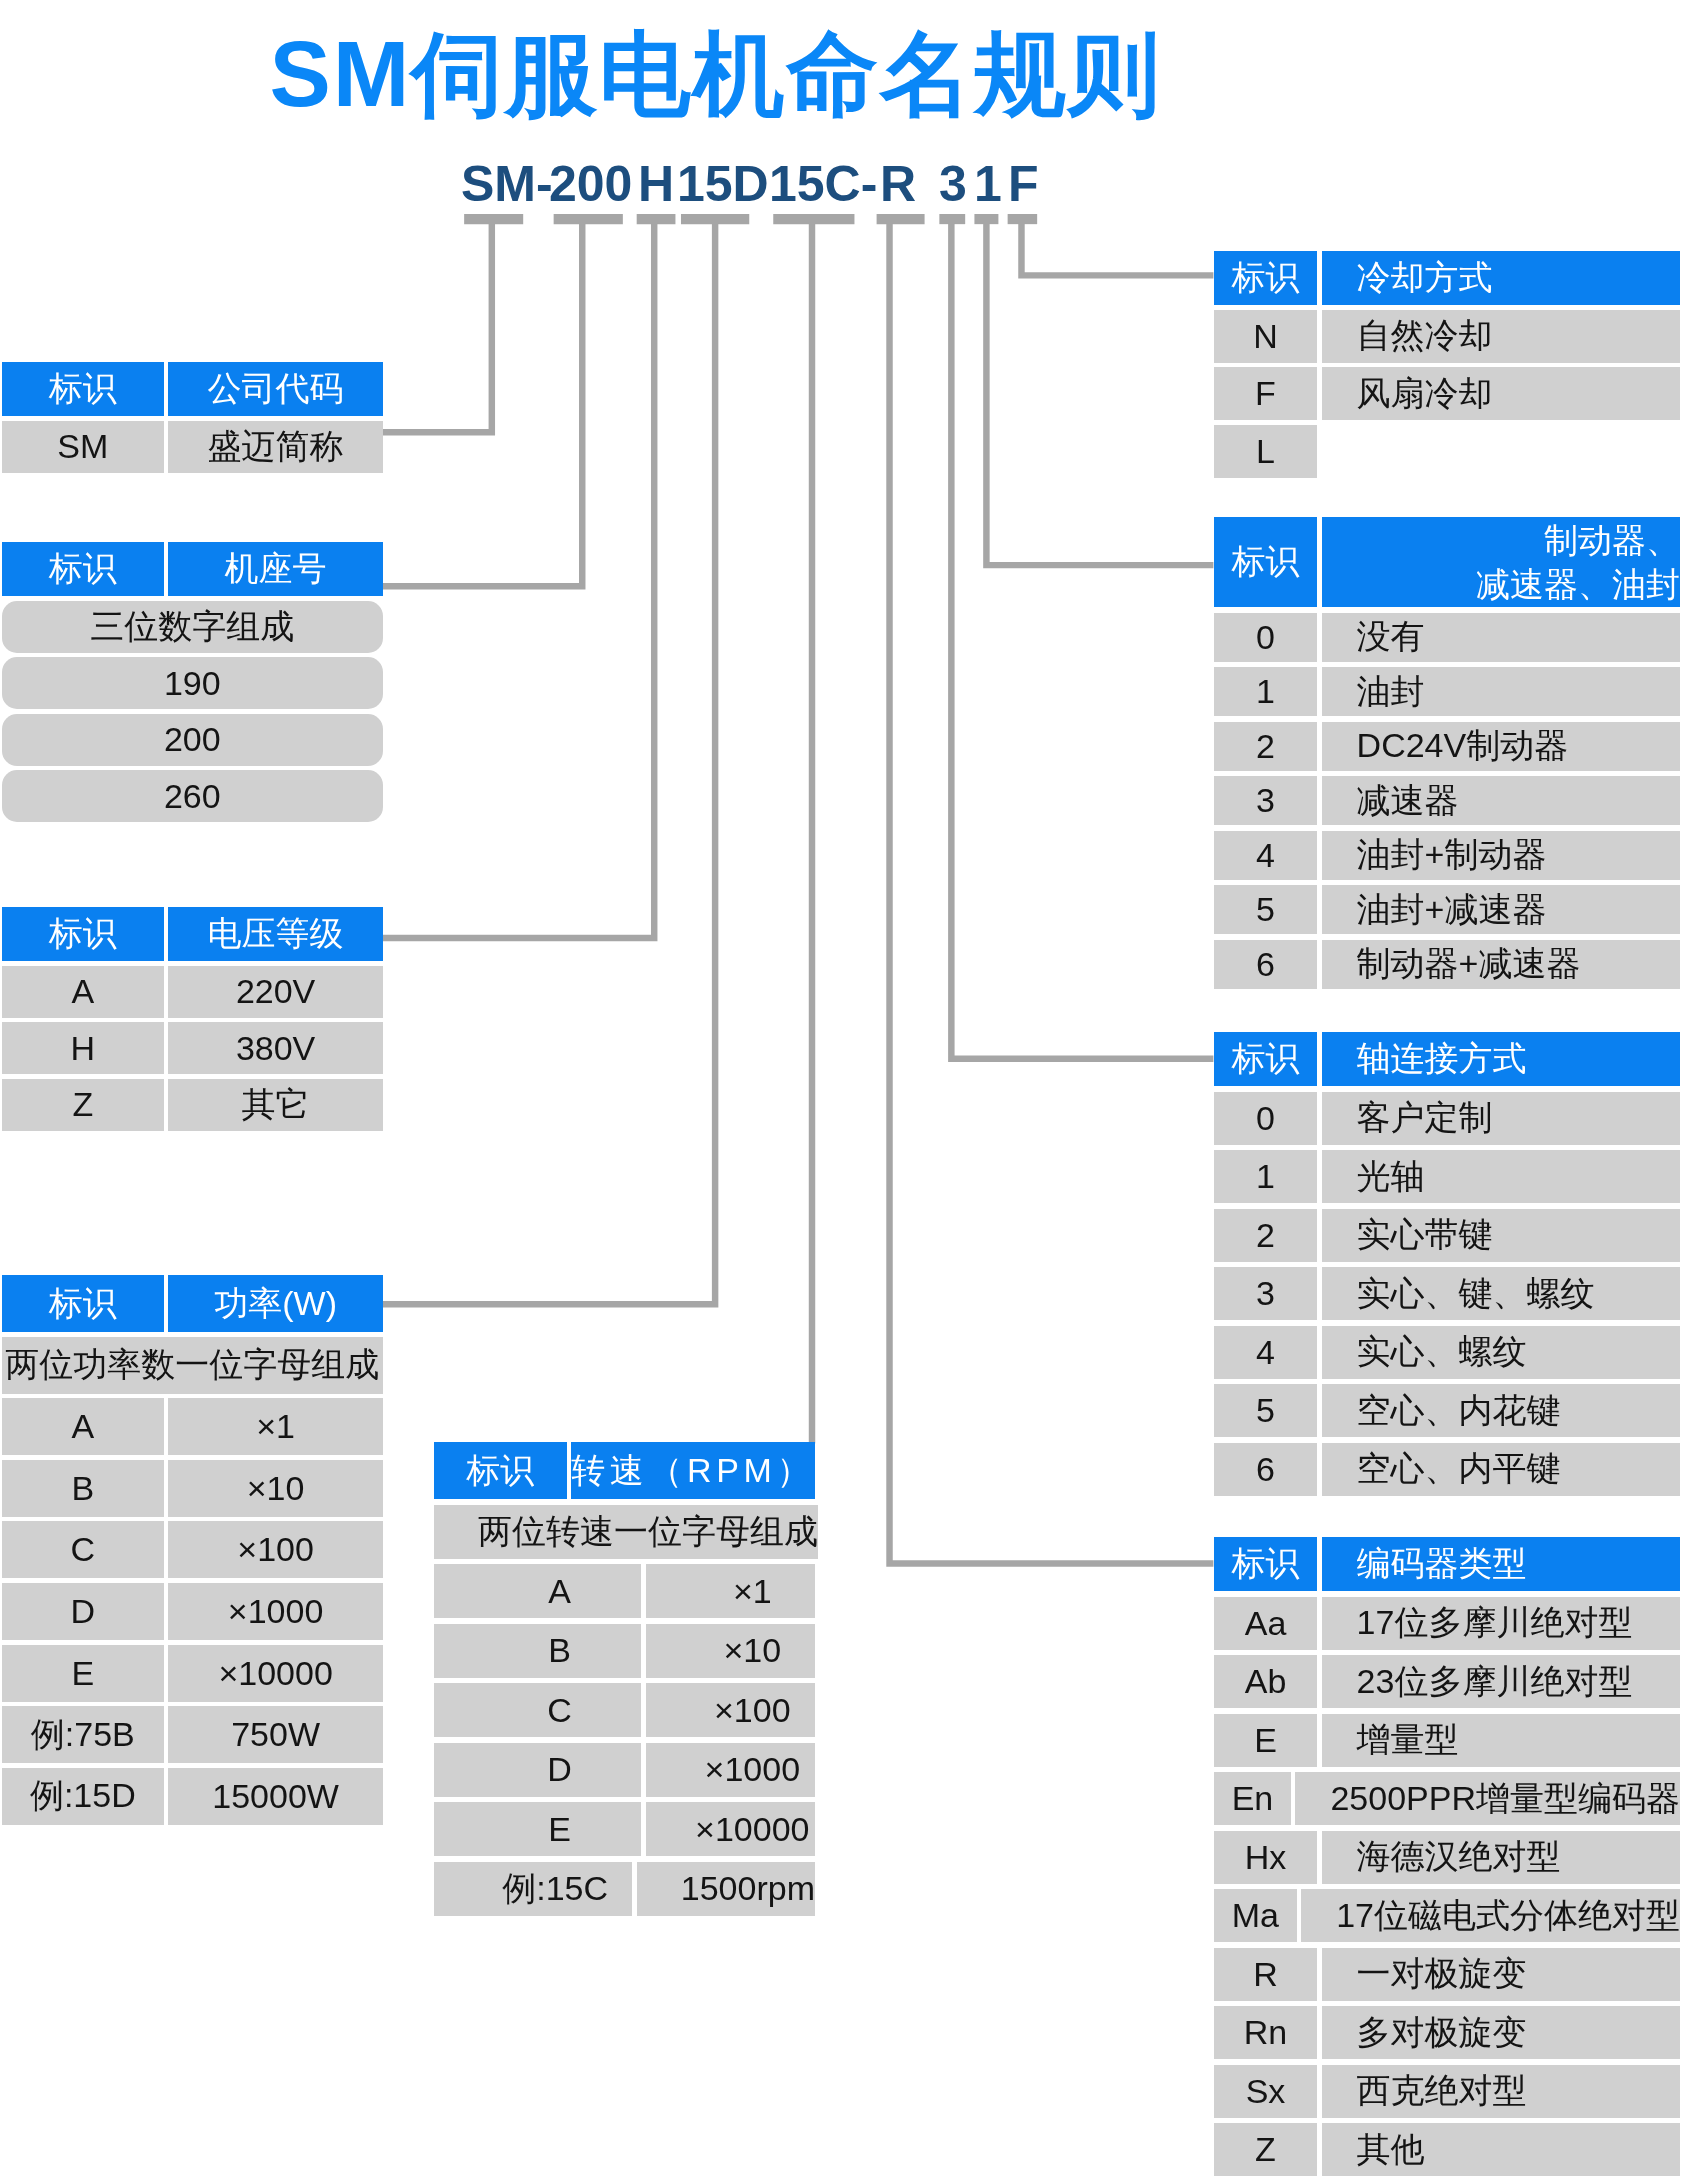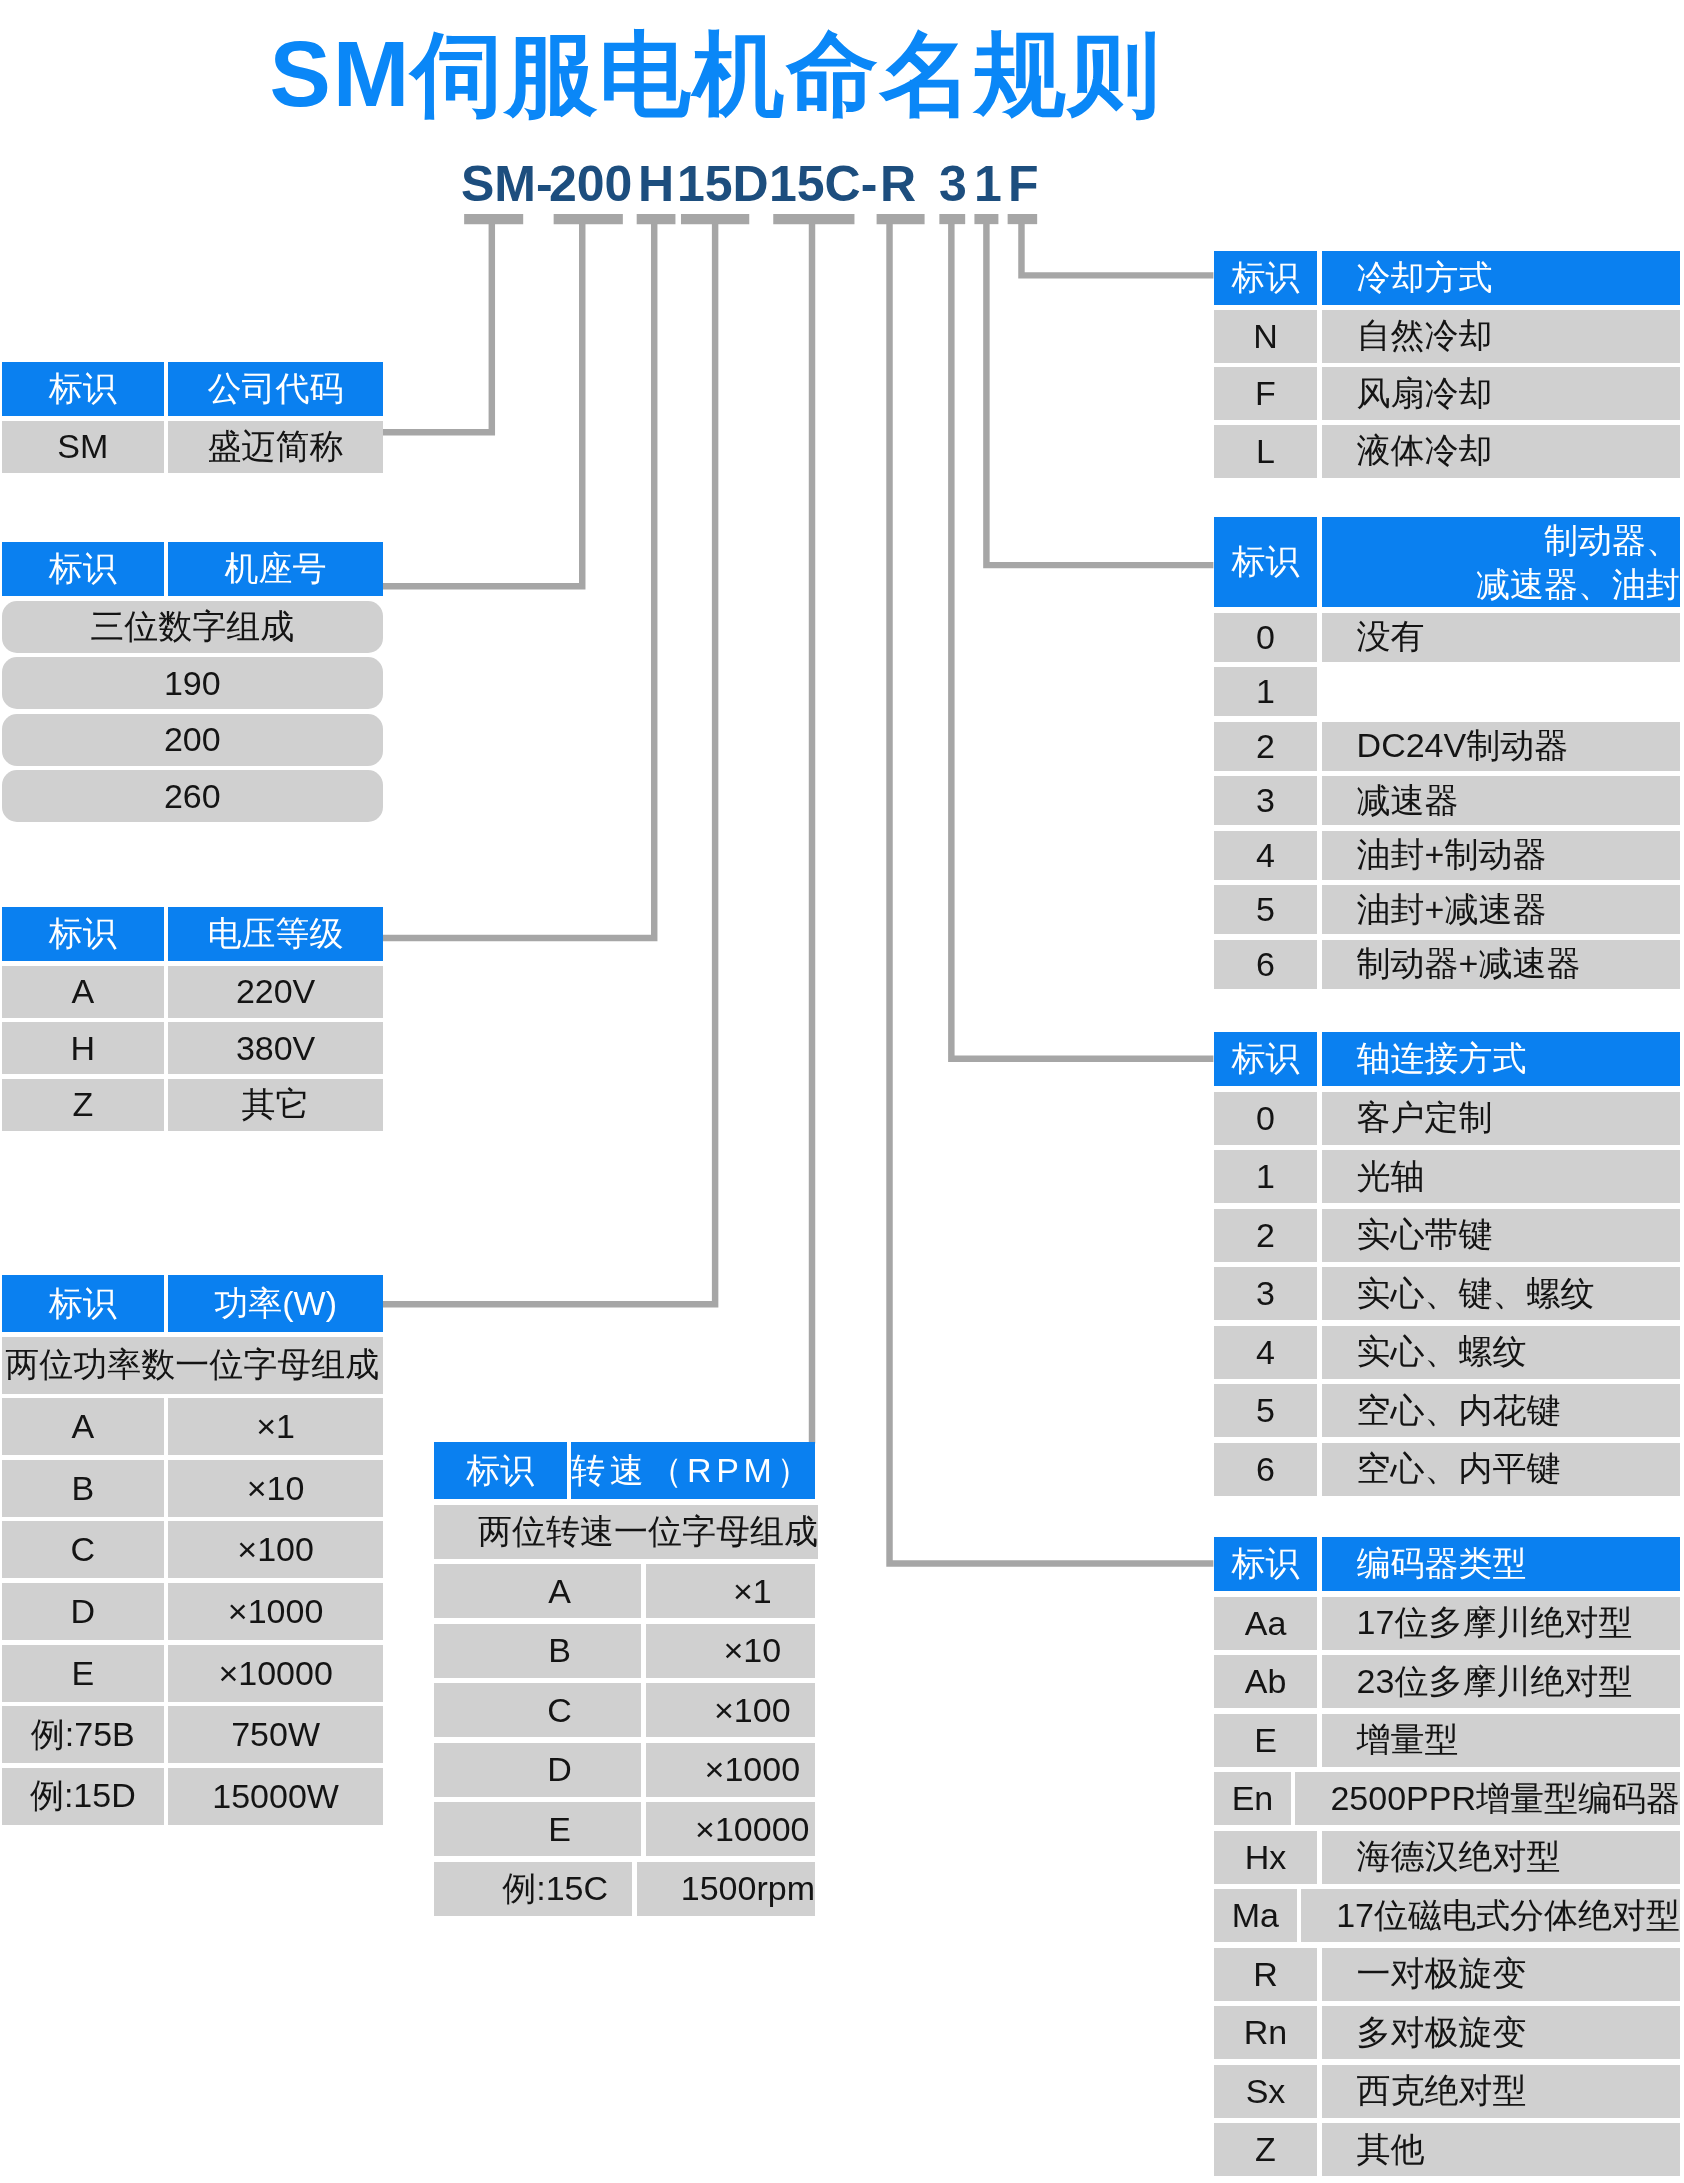--- a/index.html
+++ b/index.html
@@ -243,40 +243,40 @@
         <div class="trow">
           <div class="cell c0">N</div>
           <div class="cell c1">自然冷却</div>
         </div>
         <div class="trow">
           <div class="cell c0">F</div>
           <div class="cell c1">风扇冷却</div>
         </div>
         <div class="trow">
           <div class="cell c0">L</div>
-          <div class="cell c1">液体冷却</div>
         </div>
       </div>
   </div>
 
   <div class="tbl right t-brake">
     <div class="thead">
       <div class="h1">标识</div>
       <div class="h2">
         <span>制动器、</span>
         <span>减速器、油封</span>
       </div>
     </div>
     <div>
         <div class="trow">
           <div class="cell c0">0</div>
           <div class="cell c1">没有</div>
         </div>
         <div class="trow">
           <div class="cell c0">1</div>
+          <div class="cell c1">油封</div>
         </div>
         <div class="trow">
           <div class="cell c0">2</div>
           <div class="cell c1">DC24V制动器</div>
         </div>
         <div class="trow">
           <div class="cell c0">3</div>
           <div class="cell c1">减速器</div>
         </div>
         <div class="trow">

